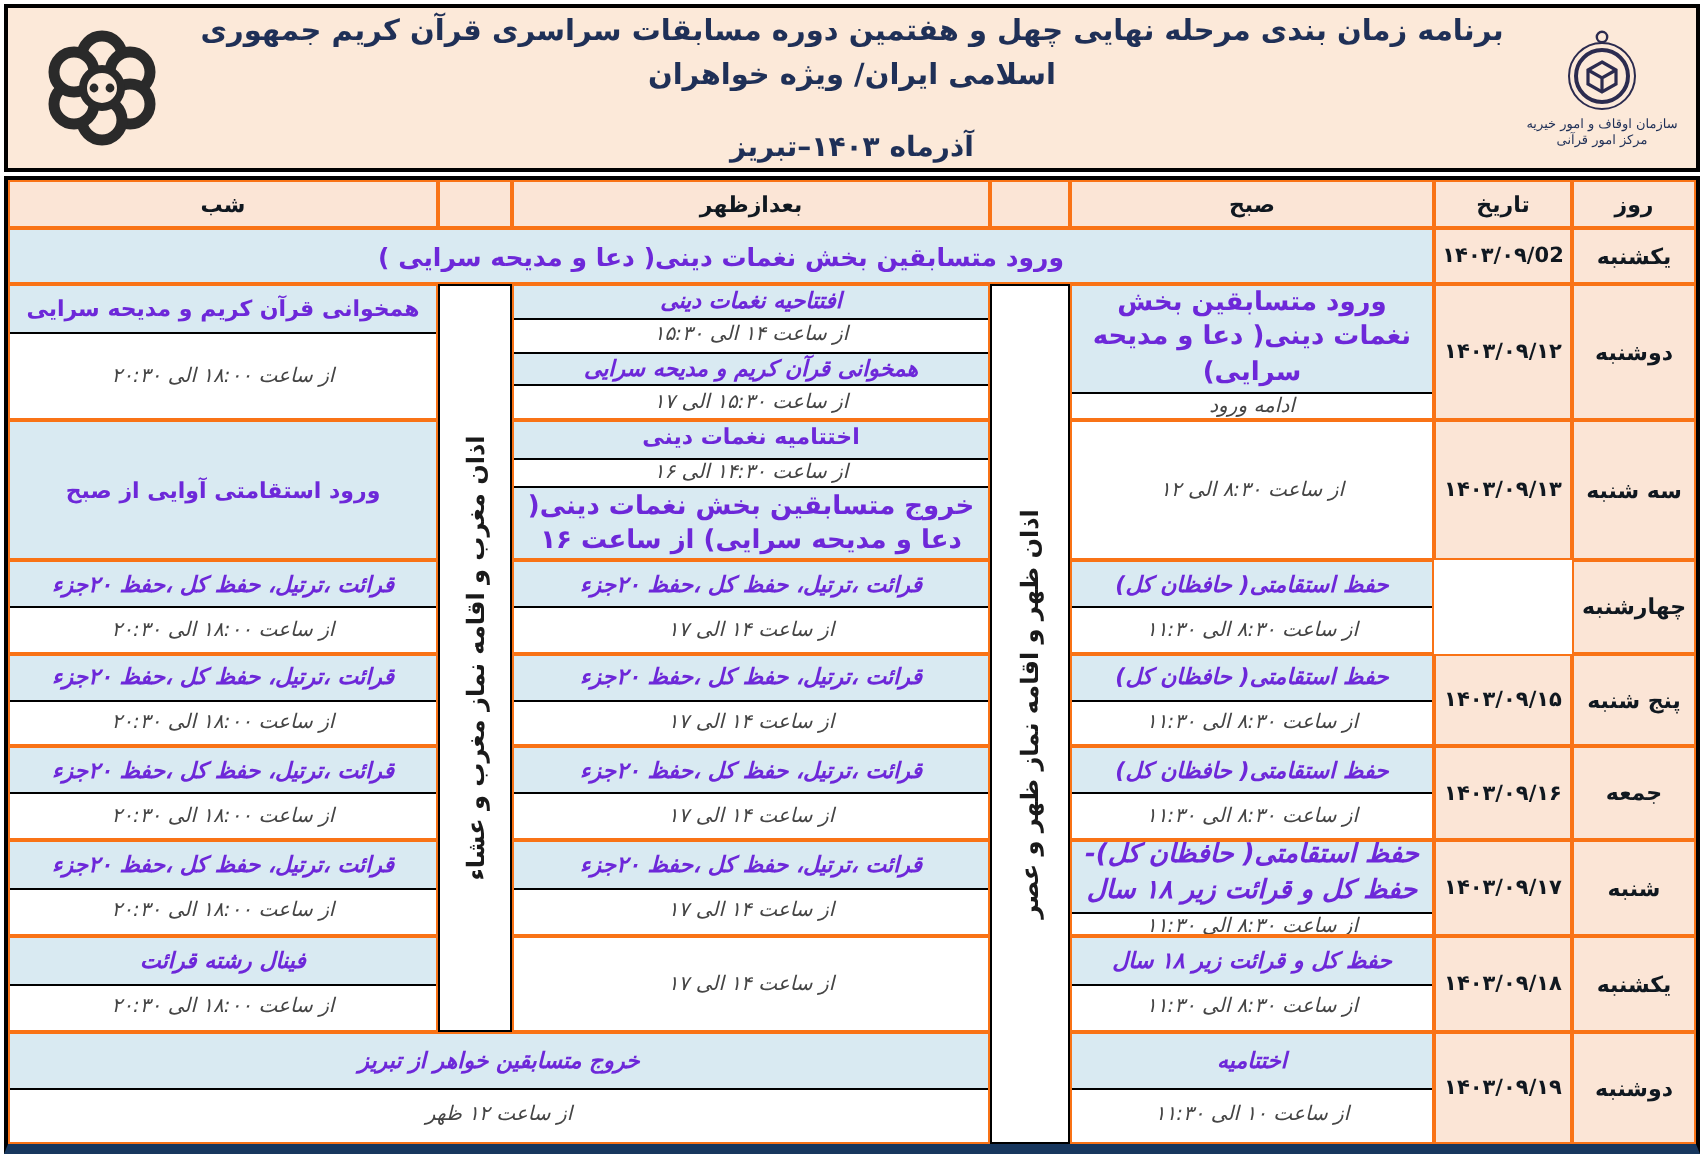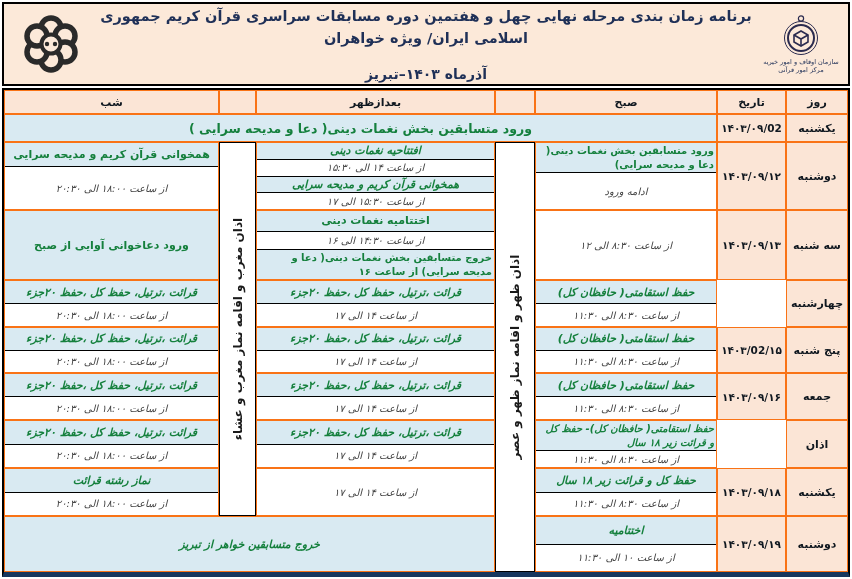--- a/index.html
+++ b/index.html
@@ -18,26 +18,26 @@
   
   .grid{box-sizing:border-box;width:848px;height:489px;margin-top:2px;direction:rtl;
     display:grid;
     grid-template-columns:62px 69px 182px 40px 239px 37px auto;
     grid-template-rows:24px 28px 68px 70px 47px 46px 47px 48px 48px 56px;
     border:2px solid #000;border-bottom:5px solid #17375e;background:#fff;}
   .cell{box-sizing:border-box;border:1px solid #f97316;display:flex;align-items:center;justify-content:center;
     text-align:center;overflow:hidden;padding:1px 2px;}
   .peach{background:#fbe5d6;}
   .blue{background:#d9eaf2;}
-  .bold{font-weight:bold;color:#15803d;}
+  .bold{font-weight:bold;color:#6d28d9;}
   .hdr{font-weight:bold;font-size:11px;color:#101820;}
   .daycell{font-weight:bold;font-size:11px;color:#101820;}
   .datecell{font-weight:bold;font-size:10.5px;color:#101820;letter-spacing:.3px;}
   .act{font-size:11px;}
-  .small{font-size:10px;line-height:1.35;text-align:right;}
+  .small{font-size:13px;line-height:1.35;}
   .time{font-size:10px;color:#454545;}
   .merged1{font-size:12.5px;}
 
   .stack{flex-direction:column;align-items:stretch;padding:0;}
   .sub{display:flex;align-items:center;justify-content:center;border-bottom:1.5px solid #000;padding:1px 2px;}
   .sub:last-child{border-bottom:none;}
   .f1{flex:1;font-style:italic;}
   .h26{flex:0 0 26%;}
   .h32{flex:0 0 32%;}
   .h50{flex:0 0 50%;}
@@ -127,38 +127,38 @@
     <div class="cell peach daycell" style="grid-area:4/1/5/2">سه شنبه</div>
     <div class="cell peach datecell" style="grid-area:4/2/5/3">۱۴۰۳/۰۹/۱۳</div>
     <div class="cell stack" style="grid-area:4/3/5/4">
       <div class="sub f1 time">از ساعت ۸:۳۰ الی ۱۲</div>
     </div>
     <div class="cell stack" style="grid-area:4/5/5/6">
       <div class="sub h26 blue bold act">اختتامیه نغمات دینی</div>
       <div class="sub f1 time">از ساعت ۱۴:۳۰ الی ۱۶</div>
       <div class="sub h26 blue bold small">خروج متسابقین بخش نغمات دینی( دعا و مدیحه سرایی) از ساعت ۱۶</div>
     </div>
-    <div class="cell blue bold act" style="grid-area:4/7/5/8">ورود دعاخوانی آوایی از صبح</div>
+    <div class="cell blue bold act" style="grid-area:4/7/5/8">ورود استقامتی آوایی از صبح</div>
 
     <div class="cell peach daycell" style="grid-area:5/1/6/2">چهارشنبه</div>
     <div class="cell stack" style="grid-area:5/3/6/4">
       <div class="sub f1 blue bold act">حفظ استقامتی( حافظان کل)</div>
       <div class="sub f1 time">از ساعت ۸:۳۰ الی ۱۱:۳۰</div>
     </div>
     <div class="cell stack" style="grid-area:5/5/6/6">
       <div class="sub f1 blue bold act">قرائت ،ترتیل، حفظ کل ،حفظ ۲۰جزء</div>
       <div class="sub f1 time">از ساعت ۱۴ الی ۱۷</div>
     </div>
     <div class="cell stack" style="grid-area:5/7/6/8">
       <div class="sub f1 blue bold act">قرائت ،ترتیل، حفظ کل ،حفظ ۲۰جزء</div>
       <div class="sub f1 time">از ساعت ۱۸:۰۰ الی ۲۰:۳۰</div>
     </div>
 
     <div class="cell peach daycell" style="grid-area:6/1/7/2">پنج شنبه</div>
-    <div class="cell peach datecell" style="grid-area:6/2/7/3">۱۴۰۳/02/۱۵</div>
+    <div class="cell peach datecell" style="grid-area:6/2/7/3">۱۴۰۳/۰۹/۱۵</div>
     <div class="cell stack" style="grid-area:6/3/7/4">
       <div class="sub f1 blue bold act">حفظ استقامتی( حافظان کل)</div>
       <div class="sub f1 time">از ساعت ۸:۳۰ الی ۱۱:۳۰</div>
     </div>
     <div class="cell stack" style="grid-area:6/5/7/6">
       <div class="sub f1 blue bold act">قرائت ،ترتیل، حفظ کل ،حفظ ۲۰جزء</div>
       <div class="sub f1 time">از ساعت ۱۴ الی ۱۷</div>
     </div>
     <div class="cell stack" style="grid-area:6/7/7/8">
       <div class="sub f1 blue bold act">قرائت ،ترتیل، حفظ کل ،حفظ ۲۰جزء</div>
@@ -173,21 +173,22 @@
     </div>
     <div class="cell stack" style="grid-area:7/5/8/6">
       <div class="sub f1 blue bold act">قرائت ،ترتیل، حفظ کل ،حفظ ۲۰جزء</div>
       <div class="sub f1 time">از ساعت ۱۴ الی ۱۷</div>
     </div>
     <div class="cell stack" style="grid-area:7/7/8/8">
       <div class="sub f1 blue bold act">قرائت ،ترتیل، حفظ کل ،حفظ ۲۰جزء</div>
       <div class="sub f1 time">از ساعت ۱۸:۰۰ الی ۲۰:۳۰</div>
     </div>
 
-    <div class="cell peach daycell" style="grid-area:8/1/9/2">اذان</div>
+    <div class="cell peach daycell" style="grid-area:8/1/9/2">شنبه</div>
+    <div class="cell peach datecell" style="grid-area:8/2/9/3">۱۴۰۳/۰۹/۱۷</div>
     <div class="cell stack" style="grid-area:8/3/9/4">
       <div class="sub f1 blue bold small">حفظ استقامتی( حافظان کل)- حفظ کل و قرائت زیر ۱۸ سال</div>
       <div class="sub f1 time">از ساعت ۸:۳۰ الی ۱۱:۳۰</div>
     </div>
     <div class="cell stack" style="grid-area:8/5/9/6">
       <div class="sub f1 blue bold act">قرائت ،ترتیل، حفظ کل ،حفظ ۲۰جزء</div>
       <div class="sub f1 time">از ساعت ۱۴ الی ۱۷</div>
     </div>
     <div class="cell stack" style="grid-area:8/7/9/8">
       <div class="sub f1 blue bold act">قرائت ،ترتیل، حفظ کل ،حفظ ۲۰جزء</div>
@@ -197,28 +198,29 @@
     <div class="cell peach daycell" style="grid-area:9/1/10/2">یکشنبه</div>
     <div class="cell peach datecell" style="grid-area:9/2/10/3">۱۴۰۳/۰۹/۱۸</div>
     <div class="cell stack" style="grid-area:9/3/10/4">
       <div class="sub f1 blue bold act">حفظ کل و قرائت زیر ۱۸ سال</div>
       <div class="sub f1 time">از ساعت ۸:۳۰ الی ۱۱:۳۰</div>
     </div>
     <div class="cell stack" style="grid-area:9/5/10/6">
       <div class="sub f1 time">از ساعت ۱۴ الی ۱۷</div>
     </div>
     <div class="cell stack" style="grid-area:9/7/10/8">
-      <div class="sub f1 blue bold act">نماز رشته قرائت</div>
+      <div class="sub f1 blue bold act">فینال رشته قرائت</div>
       <div class="sub f1 time">از ساعت ۱۸:۰۰ الی ۲۰:۳۰</div>
     </div>
 
     <div class="cell peach daycell" style="grid-area:10/1/11/2">دوشنبه</div>
     <div class="cell peach datecell" style="grid-area:10/2/11/3">۱۴۰۳/۰۹/۱۹</div>
     <div class="cell stack" style="grid-area:10/3/11/4">
       <div class="sub f1 blue bold act">اختتامیه</div>
       <div class="sub f1 time">از ساعت ۱۰ الی ۱۱:۳۰</div>
     </div>
     <div class="cell stack" style="grid-area:10/5/11/8">
       <div class="sub f1 blue bold act">خروج متسابقین خواهر از تبریز</div>
+      <div class="sub f1 time">از ساعت ۱۲ ظهر</div>
     </div>
 
   </div>
 </div>
 
 </body></html>

